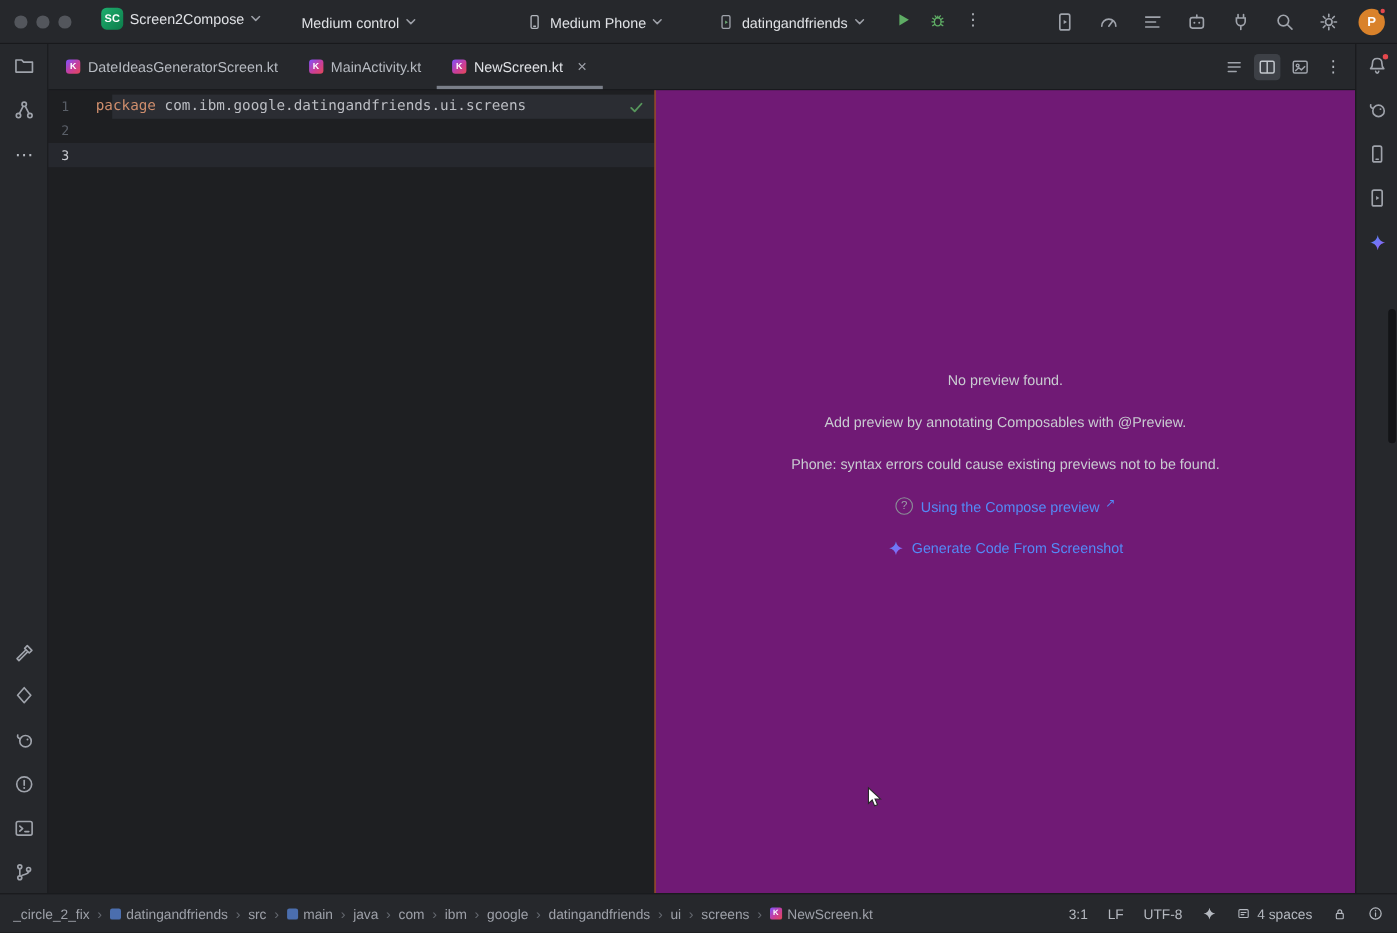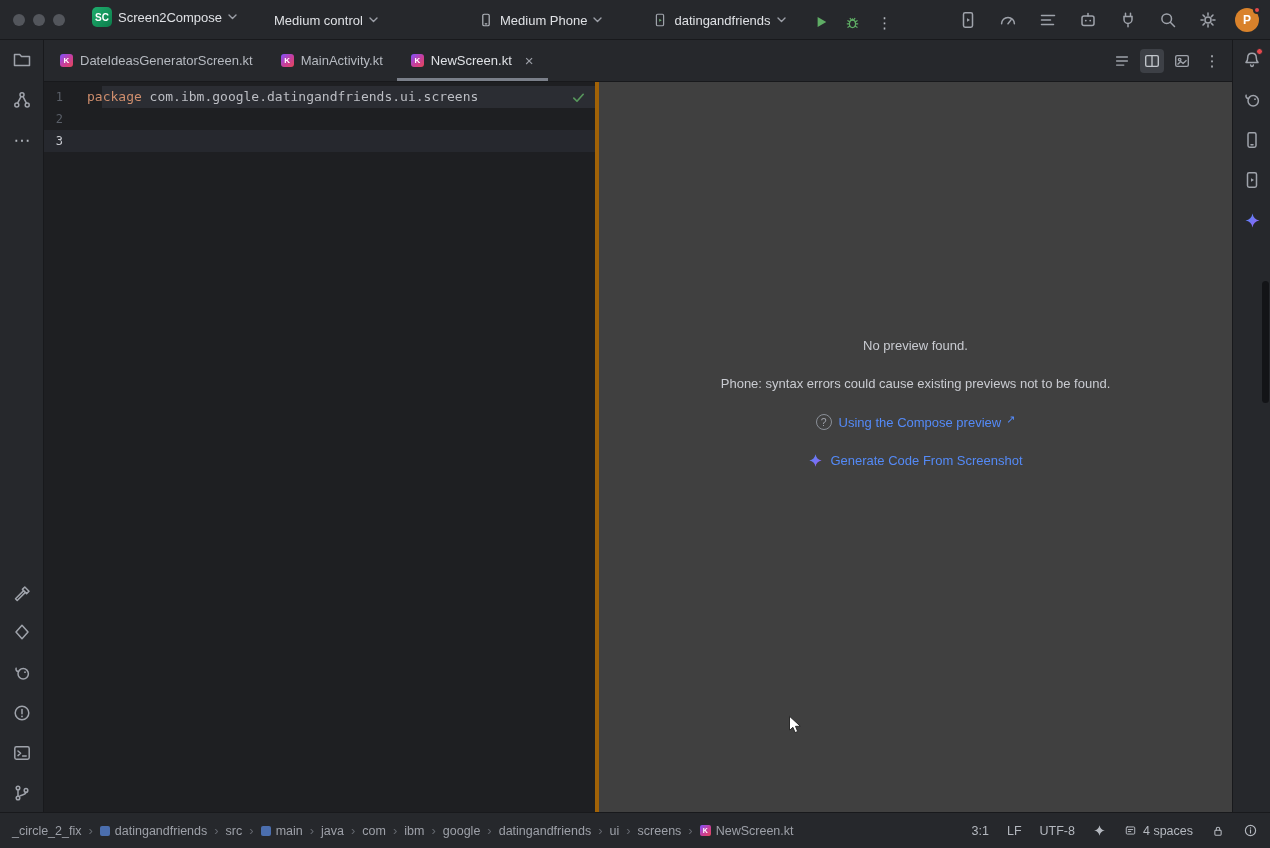--- a/index.html
+++ b/index.html
@@ -9,21 +9,21 @@
 
 .titlebar{position:absolute;left:0;top:0;width:1270px;height:40px;background:#26282c;border-bottom:1px solid #18191c}
 .lights{position:absolute;left:13px;top:14px;display:flex;gap:8px}
 .light{width:12px;height:12px;border-radius:50%;background:#53565c;display:inline-block}
 .widget{display:flex;align-items:center;gap:6px;height:30px;padding:0 8px;border-radius:6px;white-space:nowrap}
 .wlabel{color:#dfe1e5}
 .chev{color:#9da0a8;flex:0 0 auto}
 .project{position:absolute;left:84px;top:2px}
 .vcs{position:absolute;left:266px;top:5px}
 .chip{width:20px;height:20px;border-radius:5px;background:linear-gradient(135deg,#1fae6e,#0c7d4b);color:#fff;font-size:10px;font-weight:700;display:flex;align-items:center;justify-content:center}
-.center-group{position:absolute;left:470px;top:5px;display:flex;align-items:flex-end}
+.center-group{position:absolute;left:470px;top:5px;display:flex;align-items:flex-start}
 .cfg{margin-left:34px}
 .ibtn{width:26px;height:26px;border-radius:4px;display:flex;align-items:center;justify-content:center;flex:0 0 auto}
 .center-group .ibtn{margin-left:6px}
 .center-group .run{margin-left:14px}
 .glyph{color:#b4b8bf;font-size:15px;line-height:1}
 .right-icons{position:absolute;right:11px;top:7px;display:flex;gap:14px;align-items:center}
 .avatar{position:relative;width:24px;height:24px;border-radius:50%;background:#d9822b;color:#fff;font-weight:700;font-size:12px;display:flex;align-items:center;justify-content:center}
 .badge{position:absolute;top:-2px;right:-2px;width:8px;height:8px;border-radius:50%;background:#e5484d;border:2px solid #26282c}
 
 
@@ -53,21 +53,21 @@
 .code-line{position:relative;height:22px;line-height:22px;font-family:"DejaVu Sans Mono",monospace;font-size:13px;color:#bcbec4}
 .code-line .ln{position:absolute;left:0;top:0;width:19px;text-align:right;color:#5a5f68;font-size:12px}
 .code-line.current{background:#26282e}
 .code-line.current .ln{color:#c8cad0}
 .hl1{position:absolute;left:58px;right:0;top:0;bottom:0;background:#2b2d33}
 .codetext{position:relative;margin-left:43px}
 .kw{color:#cf8e6d}
 .inspection-check{position:absolute;right:9px;top:8px}
 
 
-.preview{position:absolute;left:595px;top:82px;width:637px;height:730px;background:#404040;border-left:4px solid #a16207}
+.preview{position:absolute;left:595px;top:82px;width:637px;height:730px;background:#701a75;border-left:1px solid #a16207}
 .preview-content{position:absolute;left:0;right:0;top:253px;display:flex;flex-direction:column;align-items:center;gap:16px}
 .pmsg{height:22px;line-height:22px;color:#c9cbd1}
 .plink{height:22px;display:flex;align-items:center;gap:7px;color:#548af7;cursor:pointer}
 .help-circle{width:16px;height:16px;border:1.2px solid #8a8f97;border-radius:50%;color:#9da0a8;font-size:10.5px;display:flex;align-items:center;justify-content:center}
 .ext{font-size:11px;position:relative;top:-3px;margin-left:-2px}
 
 
 .statusbar{position:absolute;left:0;top:812px;width:1270px;height:36px;background:#26282c;border-top:1px solid #18191c;display:flex;align-items:center;padding:0 12px;color:#9da0a8}
 .crumbs{display:flex;align-items:center;white-space:nowrap;font-size:12.5px}
 .crumb{display:flex;align-items:center;gap:5px}
@@ -311,20 +311,21 @@
     <div class="inspection-check">
       <svg width="15" height="15" viewBox="0 0 16 16">
           <path d="M3 8.6l3.4 3.4L13 4.6" fill="none" stroke="#57965c" stroke-width="1.8" stroke-linecap="round" stroke-linejoin="round"></path>
         </svg>
     </div>
   </section>
 
   <section class="preview">
     <div class="preview-content">
       <div class="pmsg">No preview found.</div>
+      <div class="pmsg">Add preview by annotating Composables with @Preview.</div>
       <div class="pmsg">Phone: syntax errors could cause existing previews not to be found.</div>
       <div class="plink">
         <span class="help-circle">?</span>
         <span>Using the Compose preview</span>
         <span class="ext">↗</span>
       </div>
       <div class="plink">
         <svg width="15" height="15" viewBox="0 0 20 20">
             <defs>
               <linearGradient id="gs1" x1="0" y1="0" x2="1" y2="1">

